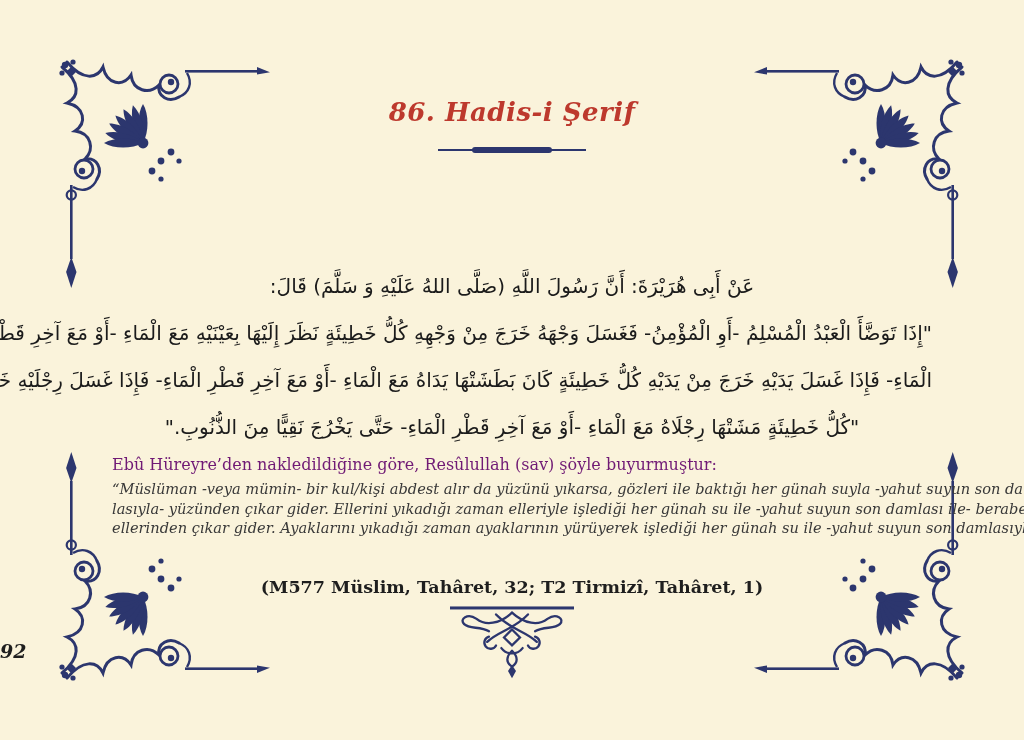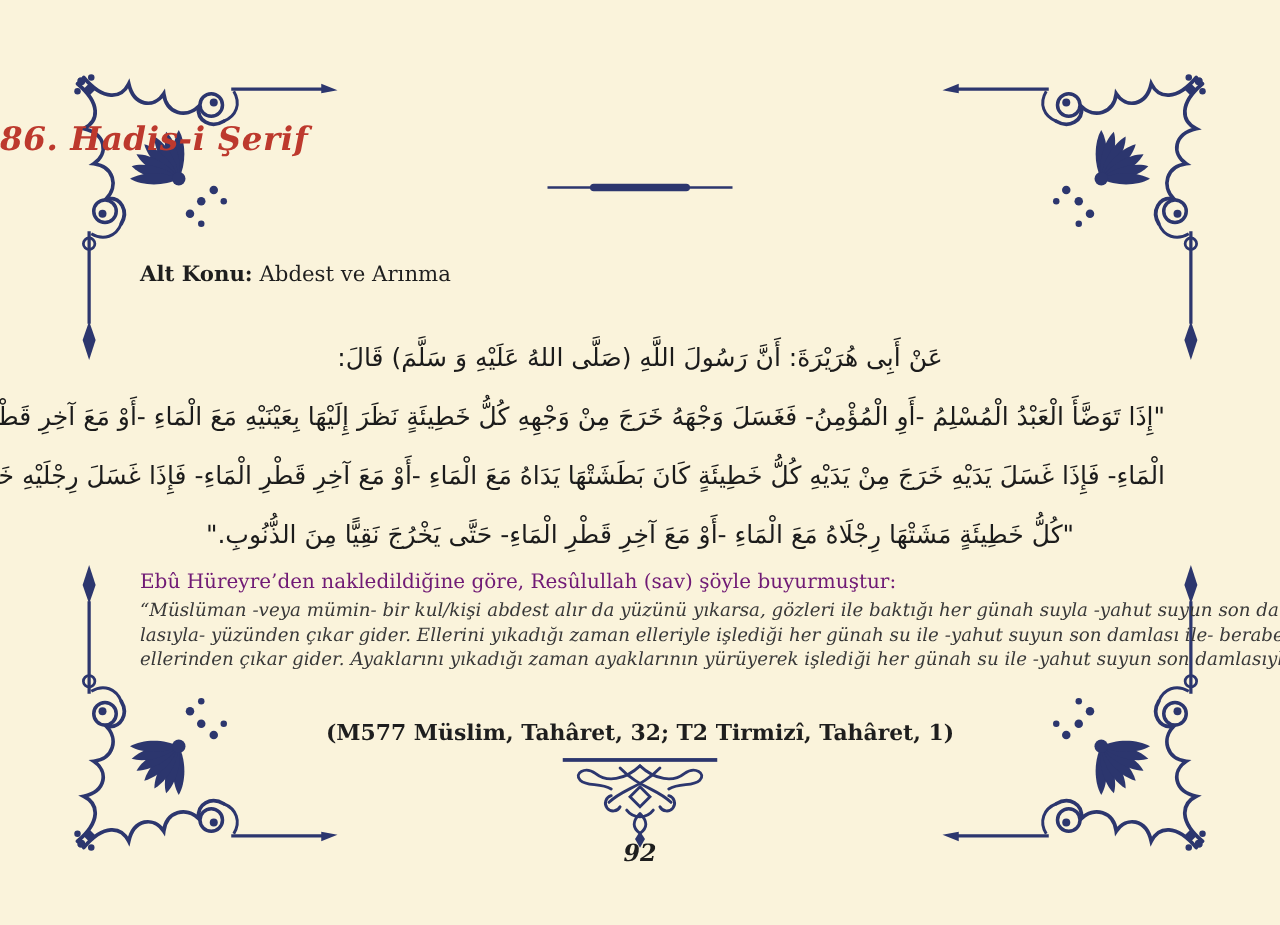--- a/index.html
+++ b/index.html
@@ -18,21 +18,21 @@
     position:absolute; width:238px; height:238px; pointer-events:none;
   }
   .corner.tl { left:57px;  top:57px; }
   .corner.tr { right:57px; top:57px;    transform:scale(-1,1); }
   .corner.bl { left:57px;  bottom:57px; transform:scale(1,-1); }
   .corner.br { right:57px; bottom:57px; transform:scale(-1,-1); }
   .corner svg { width:100%; height:100%; display:block; }
 
   .title {
     position:absolute; top:97px; left:0; width:100%;
-    text-align:left;
+    text-align:center;
     font-size:26px; font-weight:bold; font-style:italic;
     color:#bd392d; letter-spacing:0.5px;
   }
   .title-divider {
     position:absolute; top:147px; left:50%; transform:translateX(-50%);
     width:148px; height:6px;
   }
   .title-divider .thin {
     position:absolute; top:2px; left:0; width:100%; height:2px; background:#2c366e;
   }
@@ -67,22 +67,22 @@
     text-align:center; font-weight:bold; font-size:17.5px; color:#1e1e1e;
   }
 
   .flourish {
     position:absolute; left:50%; transform:translateX(-50%); top:603px;
     width:124px; height:76px;
   }
   .flourish svg { width:100%; height:100%; display:block; }
 
   .page-number {
-    position:absolute; left:0; width:100%; top:672px;
-    text-align:center; font-weight:bold; font-style:italic;
+    position:absolute; left:0; width:100%; top:640px;
+    font-weight:bold; font-style:italic;
     font-size:19px; color:#1e1e1e;
   }
 </style>
 </head>
 <body>
 
 <svg class="hidden-defs" aria-hidden="true">
   <defs>
     <g id="corner-orn" fill="#2c366e" stroke="none">
 
@@ -179,21 +179,20 @@
     </svg>
 </div>
 
 <div class="title">86. Hadis-i Şerif</div>
 <div class="title-divider">
   <div class="thin"></div>
     <div class="thick"></div>
 </div>
 
 <div class="meta">
-  <div><b>Alt Konu:</b> <span>Abdest ve Arınma</span></div>
 </div>
 
 <div class="arabic" dir="rtl">
   <div class="aline">عَنْ أَبِى هُرَيْرَةَ: أَنَّ رَسُولَ اللَّهِ (صَلَّى اللهُ عَلَيْهِ وَ سَلَّمَ) قَالَ:</div>
   <div class="aline">"إِذَا تَوَضَّأَ الْعَبْدُ الْمُسْلِمُ -أَوِ الْمُؤْمِنُ- فَغَسَلَ وَجْهَهُ خَرَجَ مِنْ وَجْهِهِ كُلُّ خَطِيئَةٍ نَظَرَ إِلَيْهَا بِعَيْنَيْهِ مَعَ الْمَاءِ -أَوْ مَعَ آخِرِ قَطْرِ"</div>
   <div class="aline">الْمَاءِ- فَإِذَا غَسَلَ يَدَيْهِ خَرَجَ مِنْ يَدَيْهِ كُلُّ خَطِيئَةٍ كَانَ بَطَشَتْهَا يَدَاهُ مَعَ الْمَاءِ -أَوْ مَعَ آخِرِ قَطْرِ الْمَاءِ- فَإِذَا غَسَلَ رِجْلَيْهِ خَرَجَتْ</div>
   <div class="aline">"كُلُّ خَطِيئَةٍ مَشَتْهَا رِجْلَاهُ مَعَ الْمَاءِ -أَوْ مَعَ آخِرِ قَطْرِ الْمَاءِ- حَتَّى يَخْرُجَ نَقِيًّا مِنَ الذُّنُوبِ."</div>
 </div>
 
 <div class="narrator">Ebû Hüreyre’den nakledildiğine göre, Resûlullah (sav) şöyle buyurmuştur:</div>

